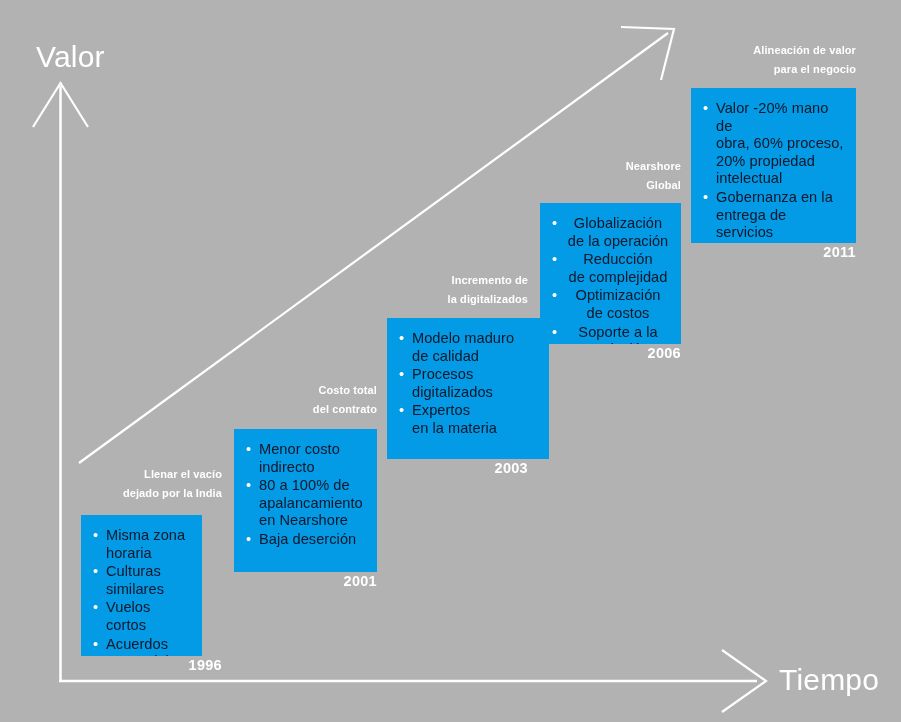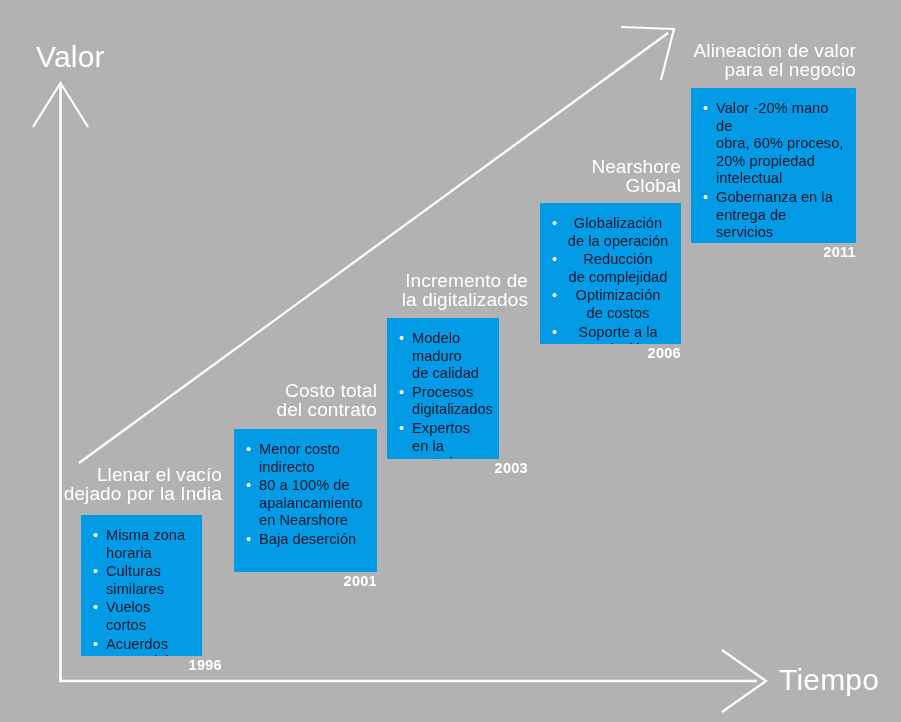--- a/index.html
+++ b/index.html
@@ -48,22 +48,22 @@
   }
 
   
   .stage-item {
     position: absolute;
   }
 
   .stage-title {
     position: absolute;
     color: #ffffff;
-    font-size: 19px;
-    font-weight: normal;
+    font-size: 11px;
+    font-weight: bold;
     line-height: 19px;
     text-align: right;
     white-space: pre-line;
     letter-spacing: 0.1px;
   }
 
   .stage-box {
     position: absolute;
     background: #039be5;
     box-sizing: border-box;
@@ -153,21 +153,21 @@
 en Nearshore</li>
         <li>Baja deserción</li>
       </ul>
     </div>
     <div class="stage-year" style="left:277px; top:573px; width:100px;">2001</div>
   </div>
 
   <div class="stage-item">
     <div class="stage-title" style="left:348px; top:271px; width:180px;">Incremento de
 la digitalizados</div>
-    <div class="stage-box" style="left:387px; top:318px; width:112px; height:141px;">
+    <div class="stage-box" style="left:387px; top:318px; width:162px; height:141px;">
       <ul>
         <li>Modelo maduro
 de calidad</li>
         <li>Procesos
 digitalizados</li>
         <li>Expertos
 en la materia</li>
       </ul>
     </div>
     <div class="stage-year" style="left:428px; top:460px; width:100px;">2003</div>

